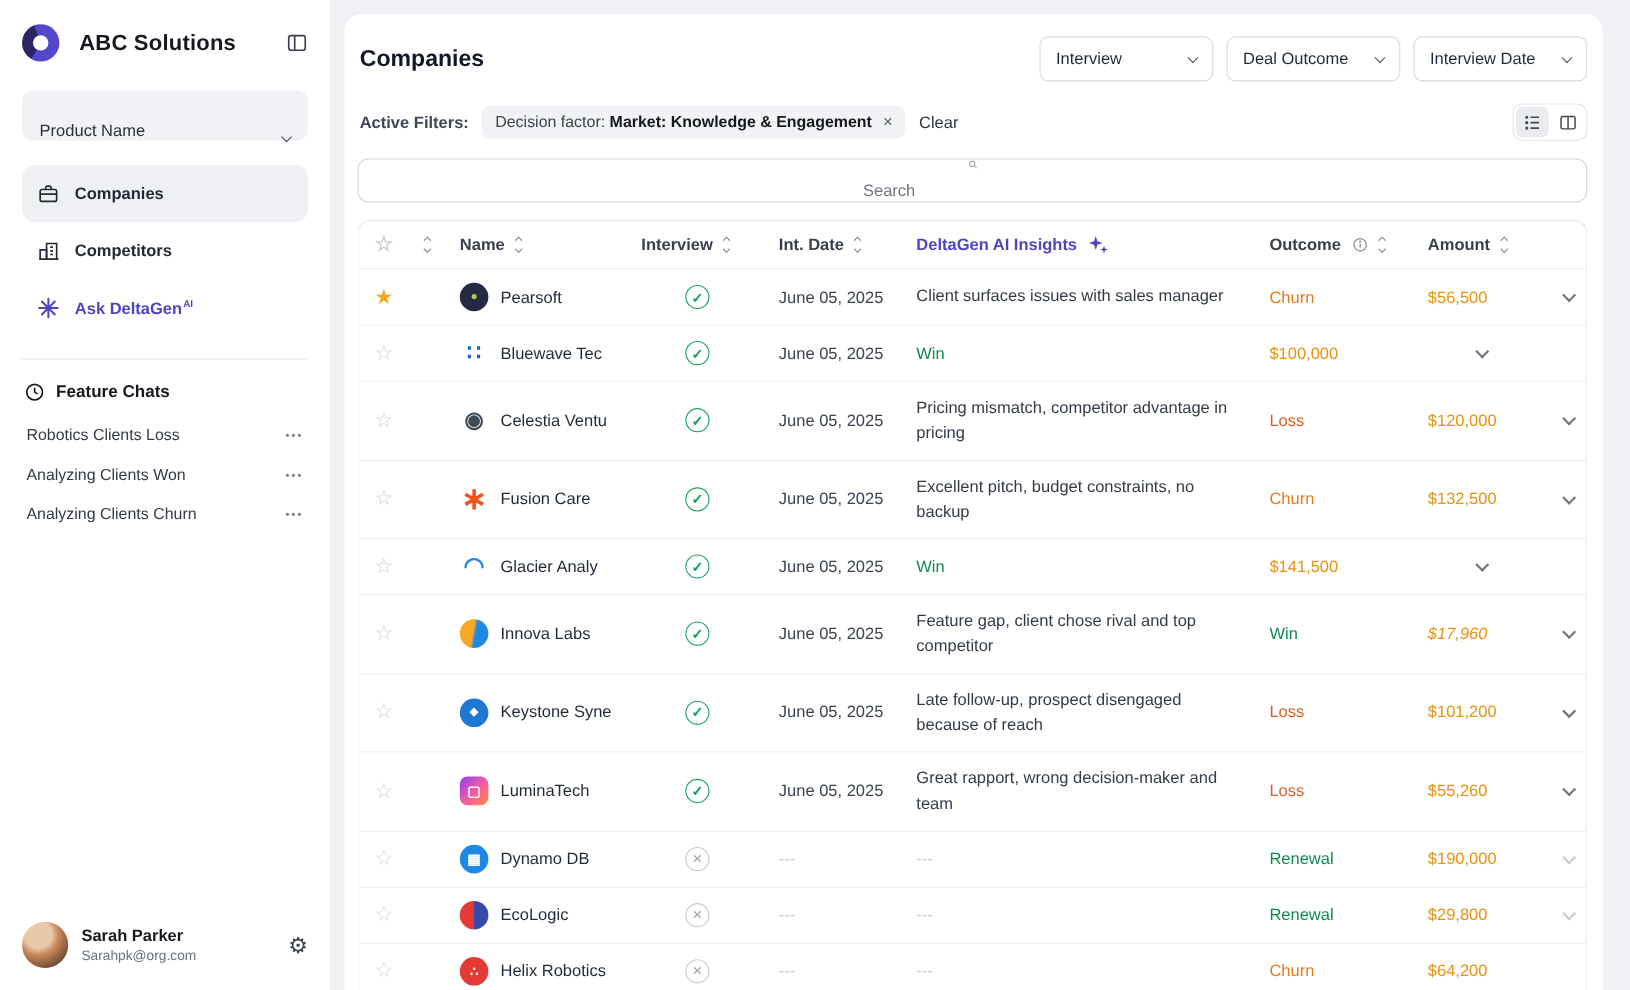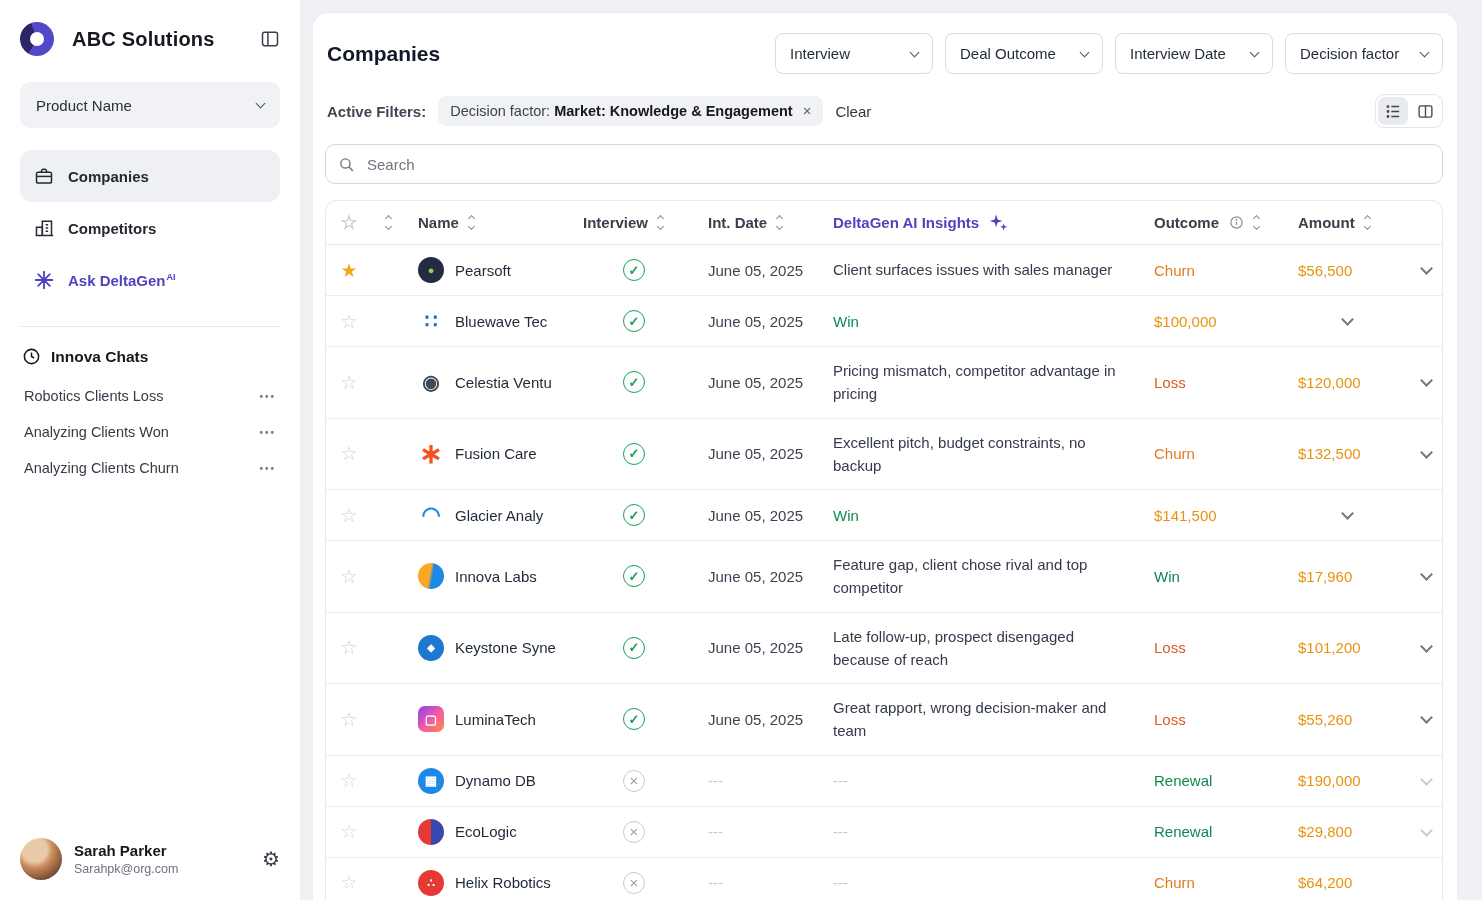--- a/index.html
+++ b/index.html
@@ -10,21 +10,21 @@
 
   
   .sidebar{width:300px;min-width:300px;background:#fff;display:flex;flex-direction:column;
     padding:22px 20px 20px;}
   .brand{display:flex;align-items:center;gap:18px;margin-bottom:26px;}
   .logo-mark{width:34px;height:34px;border-radius:50%;position:relative;
     background:conic-gradient(from 210deg,#2B2667 0 130deg,#5348C9 130deg 360deg);}
   .logo-mark::after{content:"";position:absolute;inset:10px;background:#fff;border-radius:50%;}
   .brand-name{font-size:20px;font-weight:700;color:#15181E;letter-spacing:.2px;}
   .collapse-btn{margin-left:auto;cursor:pointer;display:flex;}
-  .product{background:#F1F2F5;border-radius:10px;height:46px;display:flex;align-items:center;
+  .product{background:#F1F2F5;border-radius:10px;height:46px;display:flex;align-items:flex-end;
     justify-content:space-between;padding:0 16px;font-size:15px;color:#2A3038;
     margin-bottom:22px;cursor:pointer;}
   .nitem{display:flex;align-items:center;gap:14px;height:52px;border-radius:12px;
     padding:0 14px;font-size:15px;font-weight:600;color:#232933;cursor:pointer;}
   .nitem.active{background:#EEF0F4;}
   .nitem.purple{color:#4F43BE;}
   .nitem .sup{font-size:9px;font-weight:700;vertical-align:super;margin-left:1px;}
   .divider{height:1px;background:#E7E9EC;margin:20px 0 14px;}
   .recent-title{display:flex;align-items:center;gap:10px;font-size:15.5px;font-weight:700;
     color:#15181E;margin:6px 0 12px;padding:0 2px;}
@@ -59,21 +59,21 @@
   .chip b{color:#15181E;}
   .chip-x{color:#555C66;font-size:15px;cursor:pointer;line-height:1;}
   .clear{font-size:15px;color:#2F3642;cursor:pointer;}
   .view-group{margin-left:auto;display:flex;gap:2px;border:1px solid #E3E5E9;
     border-radius:9px;padding:2px;}
   .vt{width:30px;height:28px;border-radius:7px;display:flex;align-items:center;
     justify-content:center;cursor:pointer;}
   .vt.active{background:#E9EBEF;}
 
   .search{display:flex;align-items:center;gap:10px;border:1.5px solid #D5D8DD;border-radius:10px;
-    height:40px;padding:0 12px;margin-top:16px;}
+    height:40px;padding:0 12px;margin-top:16px;flex-direction:column;}
   .search input{border:0;outline:0;font-size:15px;flex:1;color:#1F2937;background:transparent;
     font-family:"Liberation Sans",sans-serif;}
   .search input::placeholder{color:#6F7680;}
 
   
   .table{margin-top:16px;border:1px solid #E9EAEC;border-bottom:none;border-radius:12px 12px 0 0;
     overflow:hidden;}
   .thead,.trow{display:grid;grid-template-columns:46px 32px 165px 125px 125px 1fr 144px 112px 46px;
     align-items:center;}
   .thead{height:44px;border-bottom:1px solid #E8E9EC;font-size:15px;font-weight:700;color:#39404C;}
@@ -155,21 +155,21 @@
       </div>
     </nav>
 
     <div class="divider"></div>
 
     <div class="recent-title">
       <svg class="ic" width="19" height="19" viewBox="0 0 24 24" fill="none" stroke="#15181E" stroke-width="1.9">
           <circle cx="12" cy="12" r="9"></circle>
           <path d="M12 7 v5 l3.4 2"></path>
         </svg>
-      <span>Innova Chats</span>
+      <span>Feature Chats</span>
     </div>
     <div class="chat-item">
       <span>Robotics Clients Loss</span>
       <span class="dots">•••</span>
     </div>
     <div class="chat-item">
       <span>Analyzing Clients Won</span>
       <span class="dots">•••</span>
     </div>
     <div class="chat-item">
@@ -196,24 +196,20 @@
           <div class="dd">
             <span>Interview</span>
               <span class="chev"></span>
           </div>
           <div class="dd">
             <span>Deal Outcome</span>
               <span class="chev"></span>
           </div>
           <div class="dd">
             <span>Interview Date</span>
-              <span class="chev"></span>
-          </div>
-          <div class="dd">
-            <span>Decision factor</span>
               <span class="chev"></span>
           </div>
         </div>
       </div>
 
       <div class="filters-row">
         <span class="af-label">Active Filters:</span>
         <span class="chip">
           <span><span>Decision factor:</span> <b>Market: Knowledge &amp; Engagement</b></span>
           <span class="chip-x">×</span>
@@ -407,21 +403,21 @@
               </div>
     <div class="cell c-sort"></div>
     <div class="cell c-name">
       <span class="logo" style="background: linear-gradient(100deg, rgb(249, 168, 37) 45%, rgb(30, 136, 229) 55%); border-radius: 50%;"></span>
       <span>Innova Labs</span>
     </div>
     <div class="cell c-int"><span class="status ok">✓</span></div>
     <div class="cell c-date">June 05, 2025</div>
     <div class="cell c-ins">Feature gap, client chose rival and top competitor</div>
     <div class="cell c-out" style="color: rgb(14, 138, 80);">Win</div>
-    <div class="cell c-amt" style="color: rgb(232, 147, 15);">$17,960</div>
+    <div class="cell c-amt" style="color: rgb(232, 147, 15); font-style: italic;">$17,960</div>
     <div class="cell c-chev">
                 <span class="chev rowchev"></span>
               </div>
   </div>
 
   <div class="trow">
     <div class="cell c-star">
                 <span class="star">☆</span>
               </div>
     <div class="cell c-sort"></div>

